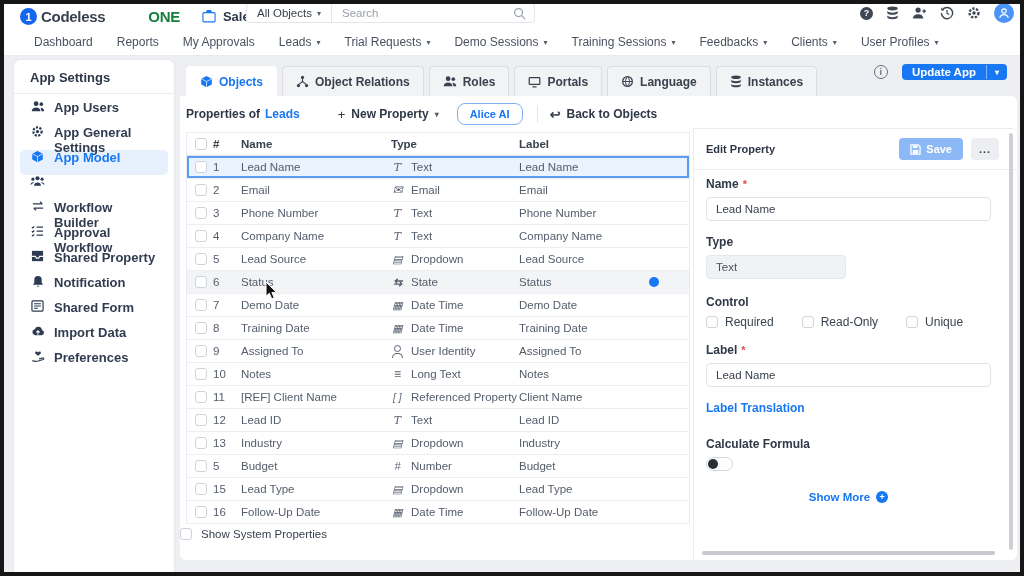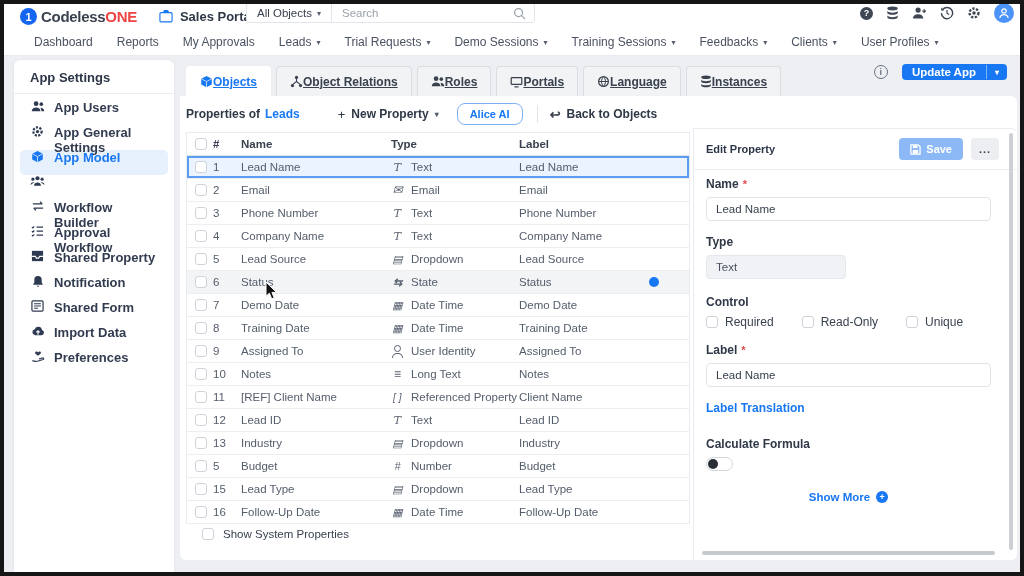--- a/index.html
+++ b/index.html
@@ -11,21 +11,21 @@
     color:#3a4354;
   }
   .frame { position:absolute; inset:0; border:4px solid #161616; pointer-events:none; z-index:200; }
 
   
   .topbar { position:absolute; left:4px; top:4px; right:4px; height:25px; background:#fff; display:flex; align-items:center; }
   .logo-wrap { display:flex; align-items:center; gap:4px; margin-left:16px; }
   .logo-disc { width:17px; height:17px; border-radius:50%; background:#1465f0; color:#fff; font-weight:bold; font-size:11px; display:flex; align-items:center; justify-content:center; }
   .brand { font-size:15px; font-weight:700; letter-spacing:-.3px; }
   .brand .b1 { color:#39414e; }
-  .brand .b2 { color:#ef4444; }
+  .brand .b2 { color:#15803d;margin-left:43px; }
   .portal-wrap { display:flex; align-items:center; gap:7px; margin-left:22px; }
   .briefcase { color:#1877f2; display:flex; }
   .portal-name { font-size:13px; font-weight:700; color:#2f3847; }
   .searchbox { position:absolute; left:246px; top:3px; width:289px; height:20px; border:1px solid #e2e5ea; border-radius:3px; display:flex; align-items:center; background:#fff; }
   .scope { display:flex; align-items:center; gap:5px; padding:0 10px; font-size:11.5px; color:#39414e; height:100%; border-right:1px solid #e2e5ea; cursor:pointer; }
   .caret { font-size:8px; color:#555d6b; }
   .search-ph { flex:1; font-size:11.5px; color:#9aa1ac; padding-left:10px; }
   .mag { margin-right:8px; display:flex; color:#9aa1ac; }
   .top-icons { position:absolute; right:10px; top:2px; height:22px; display:flex; align-items:center; gap:13px; }
   .tic { color:#3f4754; display:flex; align-items:center; font-size:13px; cursor:pointer; }
@@ -41,21 +41,21 @@
   .side-title { font-size:13px; font-weight:700; color:#2d3647; padding:10px 16px 8px; }
   .side-div { height:1px; background:#eaedf1; }
   .side-list { margin-top:6px; }
   .side-item { height:25px; display:flex; align-items:flex-start; gap:9px; padding:0 10px; margin:0 6px; border-radius:5px; font-size:13px; font-weight:700; color:#323c50; cursor:pointer; }
   .side-item .sic { width:15px; display:flex; justify-content:center; color:#2e3a52; flex:none; }
   .side-item.active { background:#e7f1fd; color:#1877f2; }
   .side-item.active .sic { color:#1877f2; }
 
   
   .tabrow { position:absolute; left:186px; top:66px; right:10px; height:30px; display:flex; gap:5px; align-items:flex-end; }
-  .tab { height:30px; display:flex; align-items:center; padding:0 13px; font-size:12px; font-weight:700; color:#39414e; background:#f1f3f5; border:1px solid #dadde2; border-bottom:none; border-radius:4px 4px 0 0; cursor:pointer; white-space:nowrap;text-decoration:underline; }
+  .tab { height:30px; display:flex; align-items:center; gap:6px; padding:0 13px; font-size:12px; font-weight:700; color:#39414e; background:#f1f3f5; border:1px solid #dadde2; border-bottom:none; border-radius:4px 4px 0 0; cursor:pointer; white-space:nowrap; }
   .tab .tabic { display:flex; color:#39414e; }
   .tab.active { background:#fff; color:#1877f2; border-color:#fff; }
   .tab.active .tabic { color:#1877f2; }
   .tabrow-right { position:absolute; right:17px; top:64px; display:flex; align-items:center; gap:14px; z-index:5; }
   .info-ic { width:14px; height:14px; border-radius:50%; border:1.2px solid #697180; color:#697180; font-size:9px; display:flex; align-items:center; justify-content:center; font-weight:bold; cursor:pointer; }
   .update-btn { height:16px; background:#1877f2; color:#fff; border-radius:4px; display:flex; align-items:center; font-size:11.5px; font-weight:700; cursor:pointer; }
   .update-btn .u-label { padding:0 10px; }
   .update-btn .u-sep { width:1px; height:14px; background:rgba(255,255,255,.45); }
   .update-btn .u-caret { padding:0 8px; font-size:8px; }
 
@@ -85,21 +85,21 @@
   .ticon[data-icon="dropdown-icon"]::before { content:"\25A4"; font-size:11px; }
   .ticon[data-icon="state-icon"]::before { content:"\21C6"; font-weight:bold; font-size:11px; }
   .ticon[data-icon="datetime-icon"]::before { content:"\25A6"; font-size:11px; }
   .ticon[data-icon="longtext-icon"]::before { content:"\2261"; font-weight:bold; font-size:12px; }
   .ticon[data-icon="referenced-icon"]::before { content:"[\2009]"; font-size:10px; letter-spacing:.5px; }
   .ticon[data-icon="number-icon"]::before { content:"#"; font-size:11px; }
   .ticon[data-icon="user-identity-icon"] { flex-direction:column; align-items:center; }
   .ticon[data-icon="user-identity-icon"]::before { content:""; width:5px; height:5px; border:1.3px solid #5a6270; border-radius:50%; }
   .ticon[data-icon="user-identity-icon"]::after { content:""; width:9px; height:4px; border:1.3px solid #5a6270; border-bottom:none; border-radius:5px 5px 0 0; margin-top:1px; }
   .dot { position:absolute; right:30px; top:50%; margin-top:-5px; width:10px; height:10px; border-radius:50%; background:#1877f2; }
-  .tfoot { position:absolute; left:22px; top:432px; display:flex; align-items:center; gap:9px; font-size:11.5px; color:#39424f; }
+  .tfoot { position:absolute; left:0; top:432px; display:flex; align-items:center; gap:9px; font-size:11.5px; color:#39424f; }
 
   
   .epanel { position:absolute; left:513px; top:32px; right:0; bottom:0; border-left:1px solid #e8ebef; border-top:1px solid #e8ebef; border-radius:0 6px 6px 0; background:#fff; }
   .ep-head { position:absolute; left:12px; right:18px; top:6px; height:28px; display:flex; align-items:center; }
   .ep-title { font-size:11px; font-weight:700; color:#2d3647; flex:1; }
   .save-btn { height:22px; background:#8cb9f6; color:#fff; font-size:11px; font-weight:700; border-radius:4px; padding:0 11px; display:flex; align-items:center; gap:5px; cursor:pointer; }
   .more-btn { height:22px; width:28px; background:#eceef1; border-radius:4px; margin-left:8px; display:flex; align-items:center; justify-content:center; color:#39414e; font-weight:bold; font-size:11px; letter-spacing:1px; cursor:pointer; }
   .ep-div { position:absolute; left:0; right:0; top:40px; height:1px; background:#eceef1; }
   .ep-body { position:absolute; left:12px; right:26px; top:48px; font-size:12px; }
   .f-label { font-weight:700; color:#2f3847; margin-bottom:6px; display:flex; gap:4px; align-items:center; }

